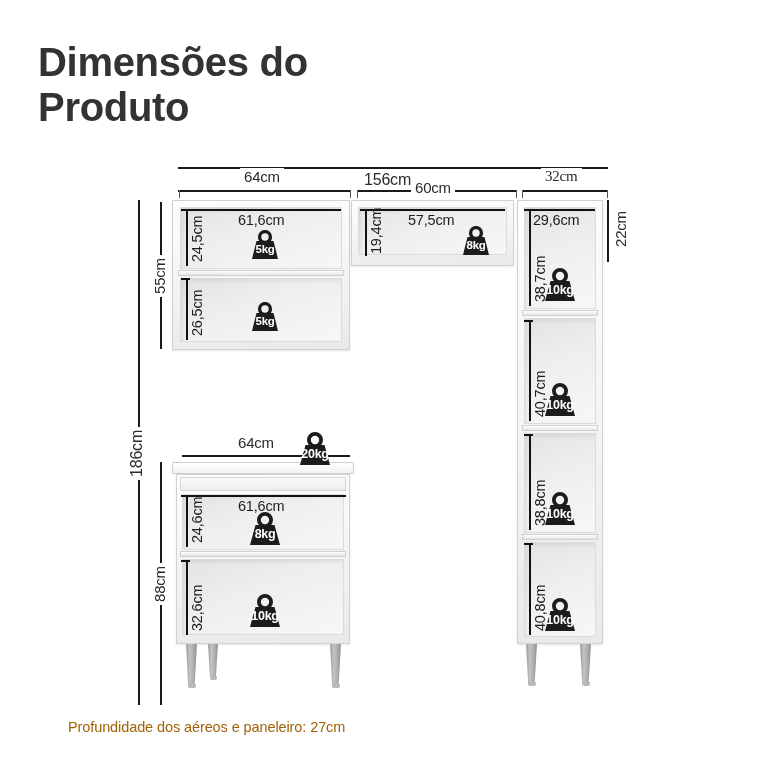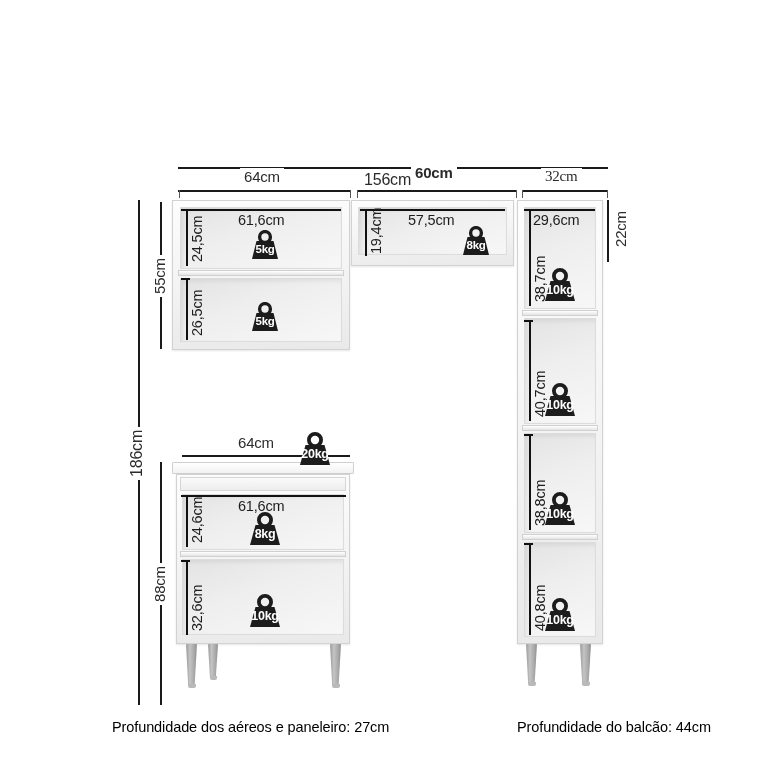--- a/index.html
+++ b/index.html
@@ -176,42 +176,45 @@
     font-weight: bold;
     letter-spacing: -0.3px;
   }
   .weight.w-sm { width: 40px; height: 30px; }
   .weight.w-sm .wtext { width: 40px; top: 13px; font-size: 11.5px; }
 
   
   .footer-note {
     position: absolute;
     font-size: 14.5px;
-    color: #000000;
+    color: #a16207;
     white-space: nowrap;
     letter-spacing: -0.1px;
-    margin-left: 44px;
   }
 </style>
 </head>
 <body>
 
 <div id="page">
 
+  <div class="title">
+    <div>Dimensões do</div>
+    <div>Produto</div>
+  </div>
 
   <div class="dim-rule" style="left:178px; top:167px; width:430px;"></div>
   <div class="dim-label dim-label-big" style="left:360px; top:144px;margin-top:27px;">156cm</div>
 
   <div class="dim-rule" style="left:178px; top:190px; width:173px;"></div>
   <div class="dim-label" style="left:240px; top:168px;">64cm</div>
   <div class="tick" style="left:179px; top:190px;"></div>
   <div class="tick" style="left:350px; top:190px;"></div>
 
   <div class="dim-rule" style="left:357px; top:190px; width:160px;"></div>
-  <div class="dim-label" style="left:411px; top:164px;font-weight:bold;">60cm</div>
+  <div class="dim-label" style="left:411px; top:179px;">60cm</div>
   <div class="tick" style="left:357px; top:190px;"></div>
   <div class="tick" style="left:516px; top:190px;"></div>
 
   <div class="dim-rule" style="left:522px; top:190px; width:86px;"></div>
   <div class="dim-label" style="left:541px; top:168px;font-family:Liberation Serif, serif;">32cm</div>
   <div class="tick" style="left:522px; top:190px;"></div>
   <div class="tick" style="left:607px; top:190px;"></div>
 
   <div class="dim-vline" style="left:138px; top:200px; height:505px;"></div>
   <div class="dim-label-v dim-label-big" style="left:128px; top:480px;">186cm</div>
@@ -385,15 +388,14 @@
   <div class="inner-label-v" style="left:189px; top:631px;">32,6cm</div>
   <div class="weight" style="left:242px; top:594px;">
     <svg width="46" height="34" viewBox="0 0 46 34">
       <circle cx="23" cy="8" r="6.1" fill="none" stroke="#1c1c1c" stroke-width="3.8"></circle>
       <path d="M13.5 13 H32.5 L38 33 H8 Z" fill="#1c1c1c"></path>
     </svg>
     <div class="wtext">10kg</div>
   </div>
 
   <div class="footer-note" style="left:68px; top:719px;">Profundidade dos aéreos e paneleiro: 27cm</div>
-  <div class="footer-note" style="left:473px; top:719px;">Profundidade do balcão: 44cm</div>
 
 </div>
 
 </body></html>

